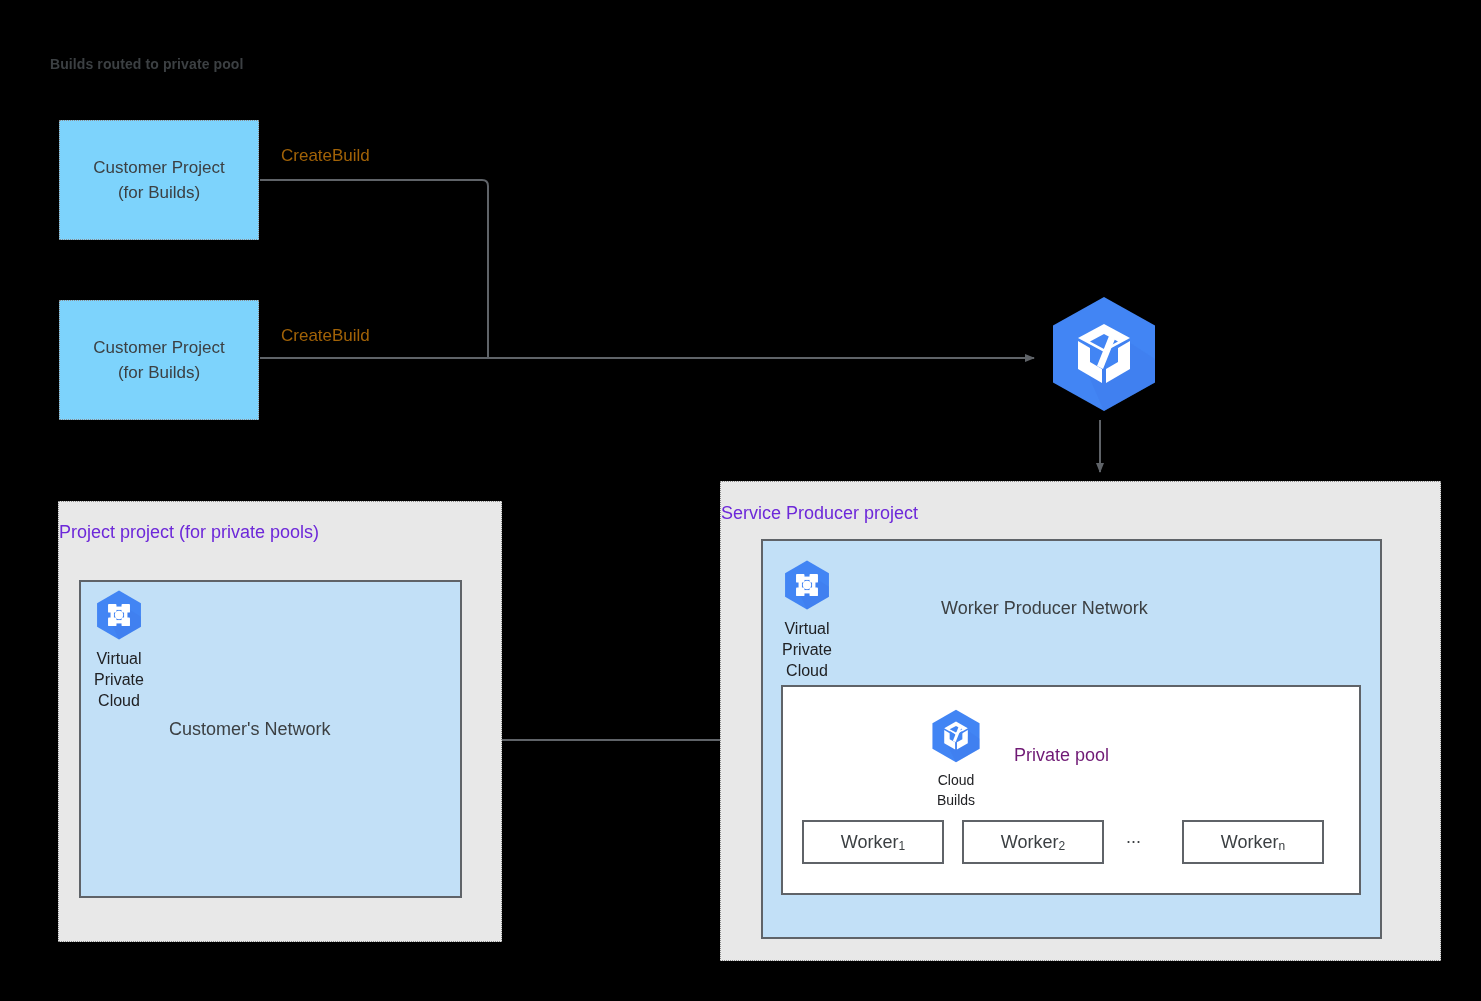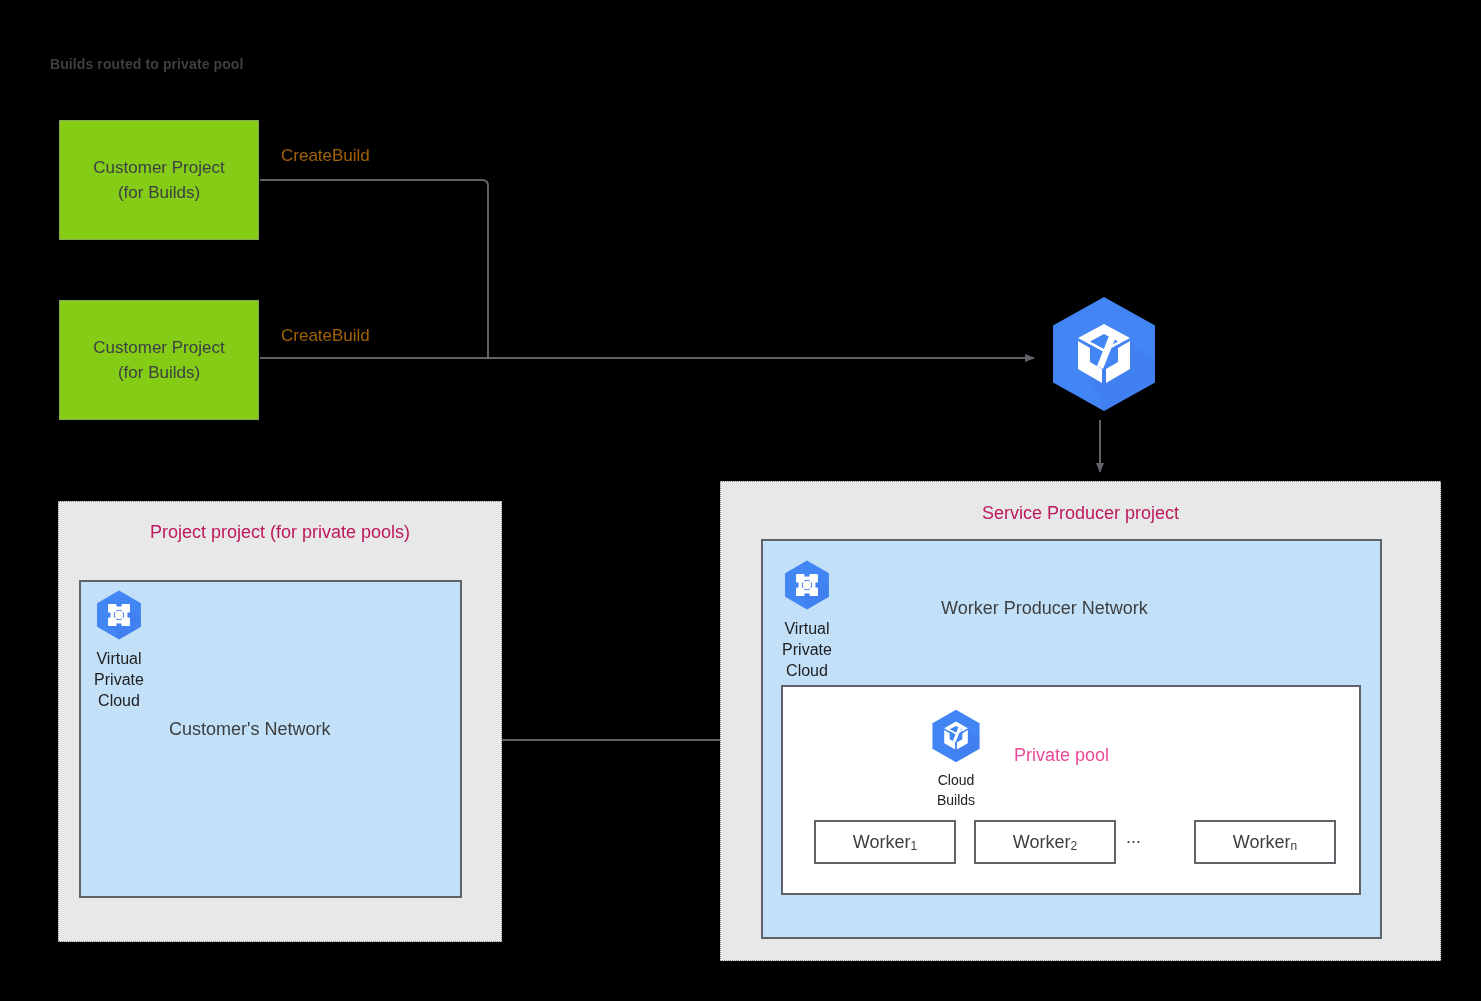--- a/index.html
+++ b/index.html
@@ -26,21 +26,21 @@
     color: #3c4043;
     letter-spacing: 0.1px;
     white-space: nowrap;
   }
 
   
   .build-box {
     position: absolute;
     width: 200px;
     height: 120px;
-    background: #84cc16;
+    background: #7dd3fc;
     border: 1px dotted #8a8a8a;
     box-sizing: border-box;
     display: flex;
     flex-direction: column;
     align-items: center;
     justify-content: center;
     color: #3c4043;
     font-size: 17px;
     line-height: 25px;
   }
@@ -82,23 +82,22 @@
     border: 1px dotted #8a8a8a;
     box-sizing: border-box;
   }
   #panel-customer { left: 58px; top: 501px; width: 444px; height: 441px; }
   #panel-producer { left: 720px; top: 481px; width: 721px; height: 480px; }
 
   .panel-title {
     position: absolute;
     left: 0;
     right: 0;
-    text-align: center;
-    font-size: 18px;
-    color: #be185d;
+    font-size: 18px;
+    color: #6d28d9;
   }
   #panel-customer .panel-title { top: 20px; }
   #panel-producer .panel-title { top: 21px; }
 
   
   .network-box {
     position: absolute;
     background: #c2e0f7;
     border: 2px solid #5f6368;
     box-sizing: border-box;
@@ -157,21 +156,21 @@
     height: 210px;
     background: #ffffff;
     border: 2px solid #5f6368;
     box-sizing: border-box;
   }
   #private-pool-label {
     position: absolute;
     left: 231px;
     top: 58px;
     font-size: 18px;
-    color: #ec4899;
+    color: #701a75;
     white-space: nowrap;
   }
 
   
   #cloudbuild-small-group {
     position: absolute;
     left: 133px;
     top: 20px;
     width: 80px;
     text-align: center;
@@ -188,21 +187,20 @@
     position: absolute;
     height: 44px;
     background: #ffffff;
     border: 2px solid #5f6368;
     box-sizing: border-box;
     display: flex;
     align-items: center;
     justify-content: center;
     font-size: 18px;
     color: #3c4043;
-    margin-left: 12px;
   }
   .worker-box sub {
     font-size: 12px;
     vertical-align: baseline;
     position: relative;
     top: 4px;
   }
   #worker-1 { left: 19px; top: 133px; width: 142px; }
   #worker-2 { left: 179px; top: 133px; width: 142px; }
   #worker-n { left: 399px; top: 133px; width: 142px; }

